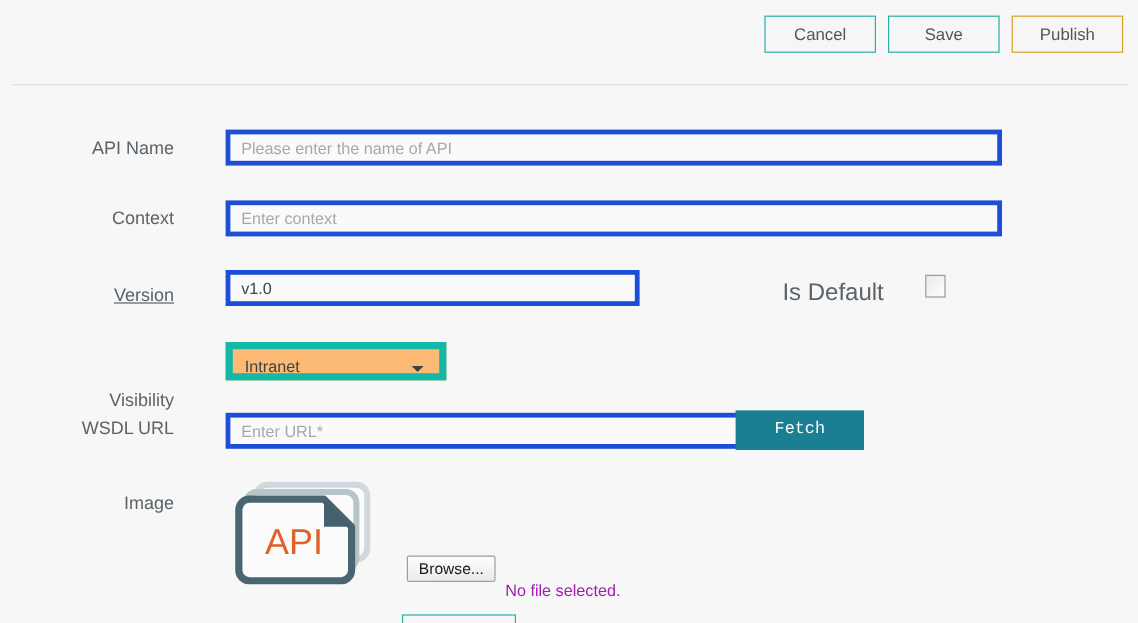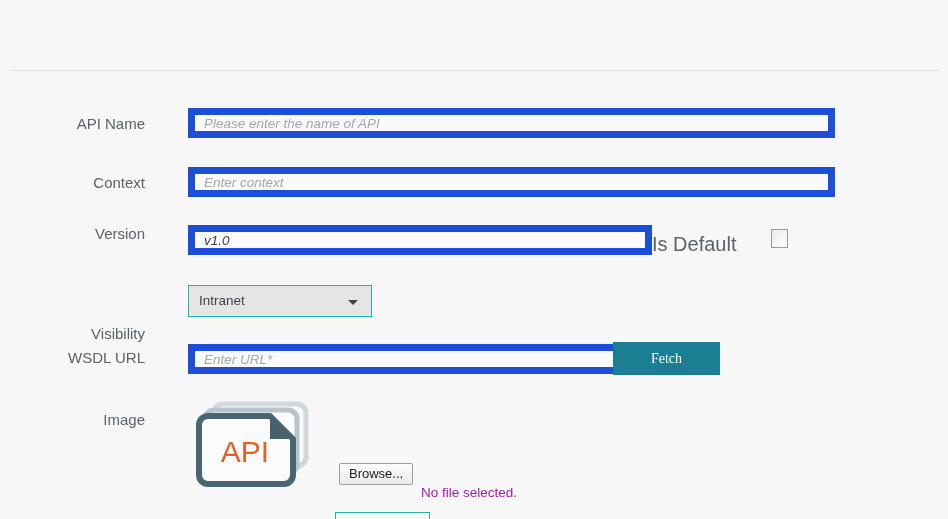--- a/index.html
+++ b/index.html
@@ -82,39 +82,38 @@
     text-align: right;
     font-size: 15px;
     color: #5b6369;
   }
 
   .fld {
     position: absolute;
     box-sizing: border-box;
     height: 30px;
     background: #fafafa;
-    border: 7px solid #1d4ed8;
+    border: 4px solid #1d4ed8;
     font-size: 13.5px;
     color: #3c4347;
     padding: 0 9px;
     line-height: 28px;
     font-family: "Liberation Sans", sans-serif;
     outline: none;
-    font-style: italic;
   }
   .fld::placeholder { color: #a3a9ad; }
 
   
   .selwrap {
     position: absolute;
     box-sizing: border-box;
     width: 184px;
     height: 32px;
-    background: #e5e5e5;
-    border: 1px solid #14b8a6;
+    background: #fdba74;
+    border: 6px solid #14b8a6;
     cursor: pointer;
   }
   .selwrap .selval {
     position: absolute;
     left: 10px;
     top: 0;
     line-height: 30px;
     font-size: 13.5px;
     color: #3c4347;
   }
@@ -149,21 +148,21 @@
     position: absolute;
     width: 107px;
     height: 33px;
     background: #1a7f93;
     color: #ffffff;
     font-size: 14px;
     text-align: center;
     line-height: 33px;
     border: none;
     cursor: pointer;
-    font-family: Liberation Serif, serif;
+    font-family: Liberation Mono, monospace;
   }
 
   
   .api-icon {
     position: absolute;
     left: 192px;
     top: 330px;
     width: 118px;
     height: 84px;
   }
@@ -203,39 +202,44 @@
     background: #f6f6f6;
     border: 1px solid #2ab0a5;
     cursor: pointer;
   }
 </style>
 </head>
 <body>
 
 <div class="header">
 
+  <div class="header-actions">
+    <div class="hbtn">Cancel</div>
+    <div class="hbtn">Save</div>
+    <div class="hbtn publish">Publish</div>
+  </div>
 
   <div class="divider"></div>
 </div>
 
 <div class="form">
 
   <div class="row">
     <div class="lbl" style="top:44px;">API Name</div>
     <input class="fld" type="text" style="left: 188px; top: 37px; width: 647px;" placeholder="Please enter the name of API">
   </div>
 
   <div class="row">
     <div class="lbl" style="top:103px;">Context</div>
     <input class="fld" type="text" style="left: 188px; top: 96px; width: 647px;" placeholder="Enter context">
   </div>
 
   <div class="row">
-    <div class="lbl" style="top:154px;">Version</div>
-    <input class="fld" type="text" style="left: 188px; top: 154px; width: 464px;" value="v1.0">
+    <div class="lbl" style="top:167px;text-decoration:underline;">Version</div>
+    <input class="fld" type="text" style="left: 188px; top: 154px; width: 345px;" value="v1.0">
     <div class="cb-label" style="left:652px; top:162px;">Is Default</div>
     <div class="checkbox" style="left:771px; top:158px;"></div>
   </div>
 
   <div class="row">
     <div class="lbl" style="top:222px;margin-top:32px;">Visibility</div>
     <div class="selwrap" style="left:188px; top:214px;">
       <span class="selval">Intranet</span>
       <span class="caret"></span>
     </div>

